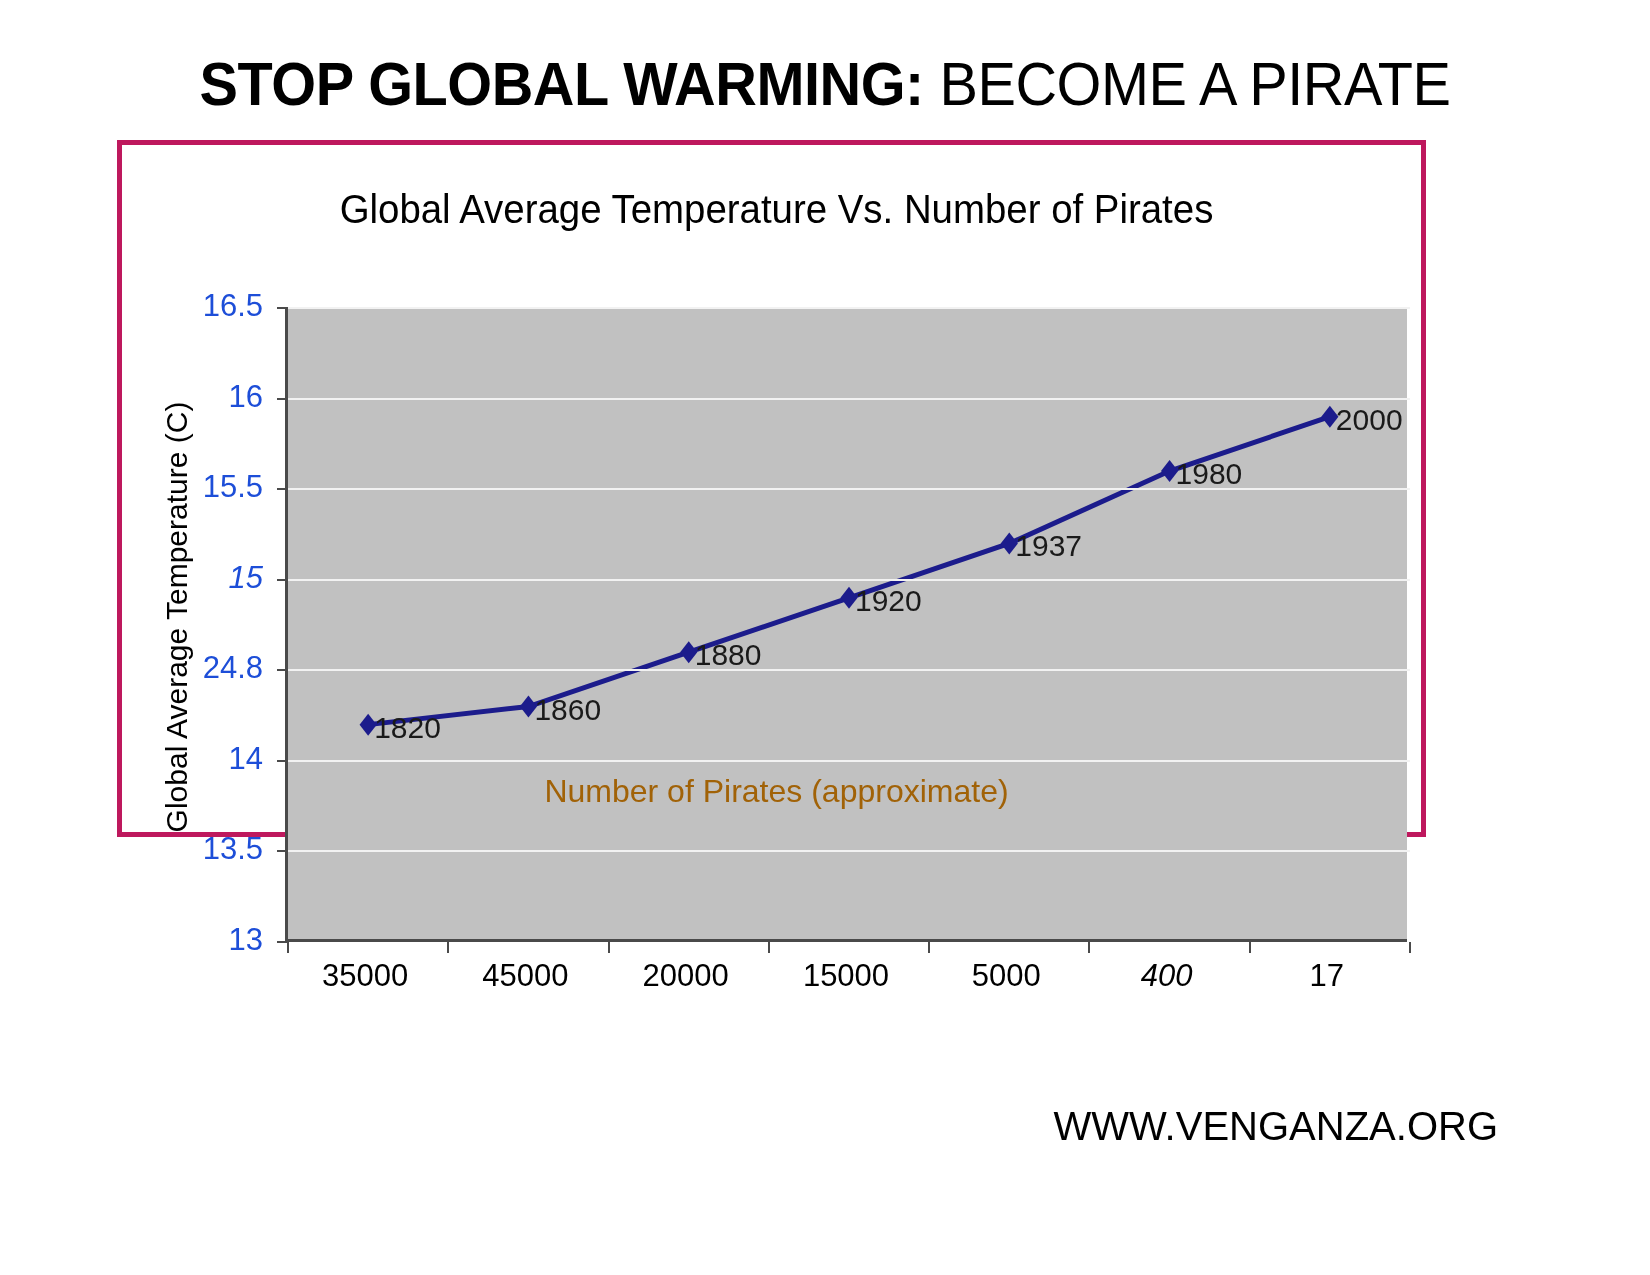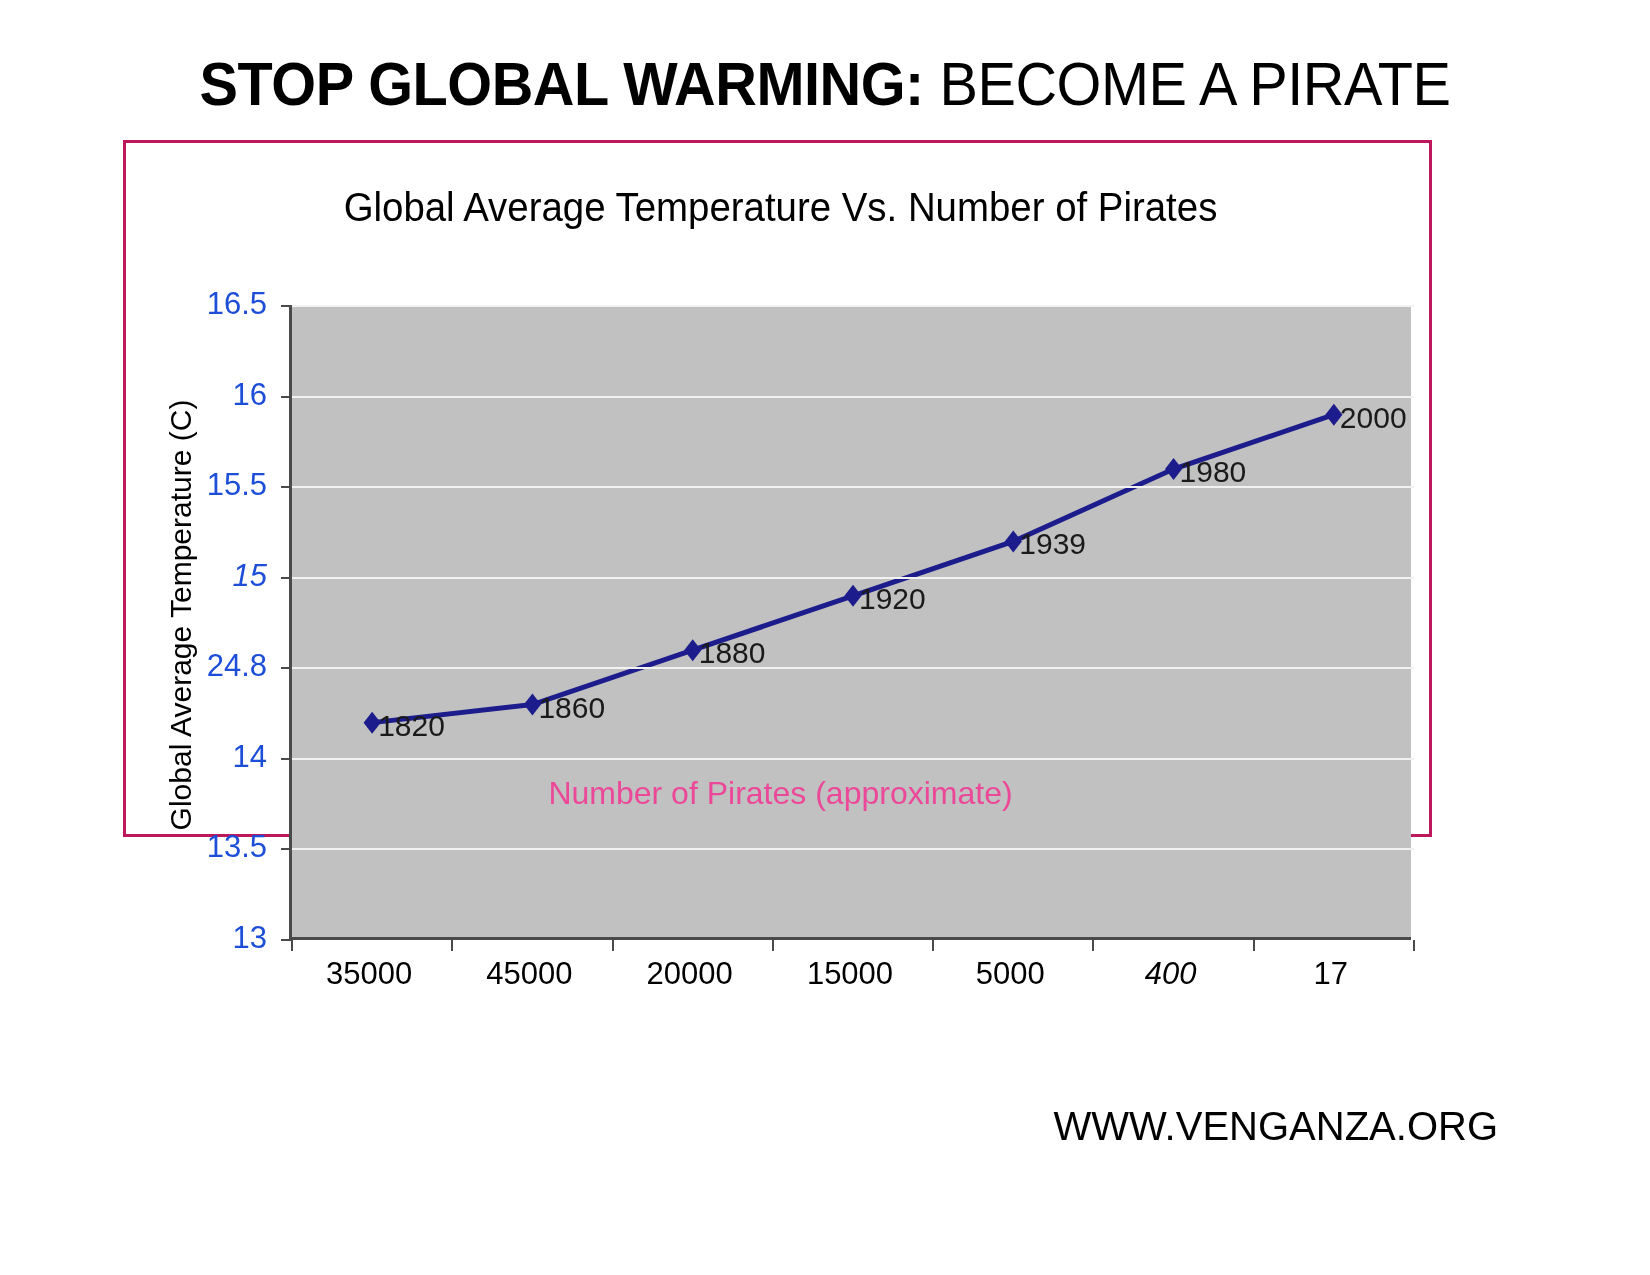--- a/index.html
+++ b/index.html
@@ -32,23 +32,23 @@
     letter-spacing: -0.5px;
   }
   #headline .hl-rest {
     font-weight: normal;
     letter-spacing: -0.5px;
   }
 
   
   #chart-frame {
     position: absolute;
-    left: 123px; top: 140px;
+    left: 117px; top: 140px;
     width: 1309px; height: 697px;
-    border: 3px solid #be185d;
+    border: 5px solid #be185d;
     background: #ffffff;
   }
 
   
   #chart-title {
     position: absolute;
     left: 0; top: 42px;
     width: 1309px;
     text-align: center;
     font-size: 40px;
@@ -72,21 +72,21 @@
     transform-origin: center center;
   }
 
   
   #x-axis-title {
     position: absolute;
     left: 0; bottom: 22px;
     width: 1309px;
     text-align: center;
     font-size: 32px;
-    color: #ec4899;
+    color: #a16207;
     white-space: nowrap;
   }
 
   
   #plot-area {
     position: absolute;
     left: 163px; top: 163px;
     width: 1122px; height: 634px;
     background: #c1c1c1;
     border-left: 3px solid #4a4a4a;
@@ -219,18 +219,18 @@
     <div class="xtick-label" style="left: 313.429px; top: 813px;">45000</div>
     <div class="xtick-label" style="left: 473.714px; top: 813px;">20000</div>
     <div class="xtick-label" style="left: 634px; top: 813px;">15000</div>
     <div class="xtick-label" style="left: 794.286px; top: 813px;">5000</div>
     <div class="xtick-label" style="left: 954.571px; top: 813px; font-style: italic;">400</div>
     <div class="xtick-label" style="left: 1114.86px; top: 813px;">17</div>
     <div class="point-label" style="left: 252.143px; top: 565.629px;">1820</div>
     <div class="point-label" style="left: 412.429px; top: 547.514px;">1860</div>
     <div class="point-label" style="left: 572.714px; top: 493.171px;">1880</div>
     <div class="point-label" style="left: 733px; top: 438.829px;">1920</div>
-    <div class="point-label" style="left: 893.286px; top: 384.486px;">1939</div>
+    <div class="point-label" style="left: 893.286px; top: 384.486px;">1937</div>
     <div class="point-label" style="left: 1053.57px; top: 312.029px;">1980</div>
     <div class="point-label" style="left: 1213.86px; top: 257.686px;">2000</div>
   </div>
 
 <div id="footer-url">WWW.VENGANZA.ORG</div>
 
 </body></html>

